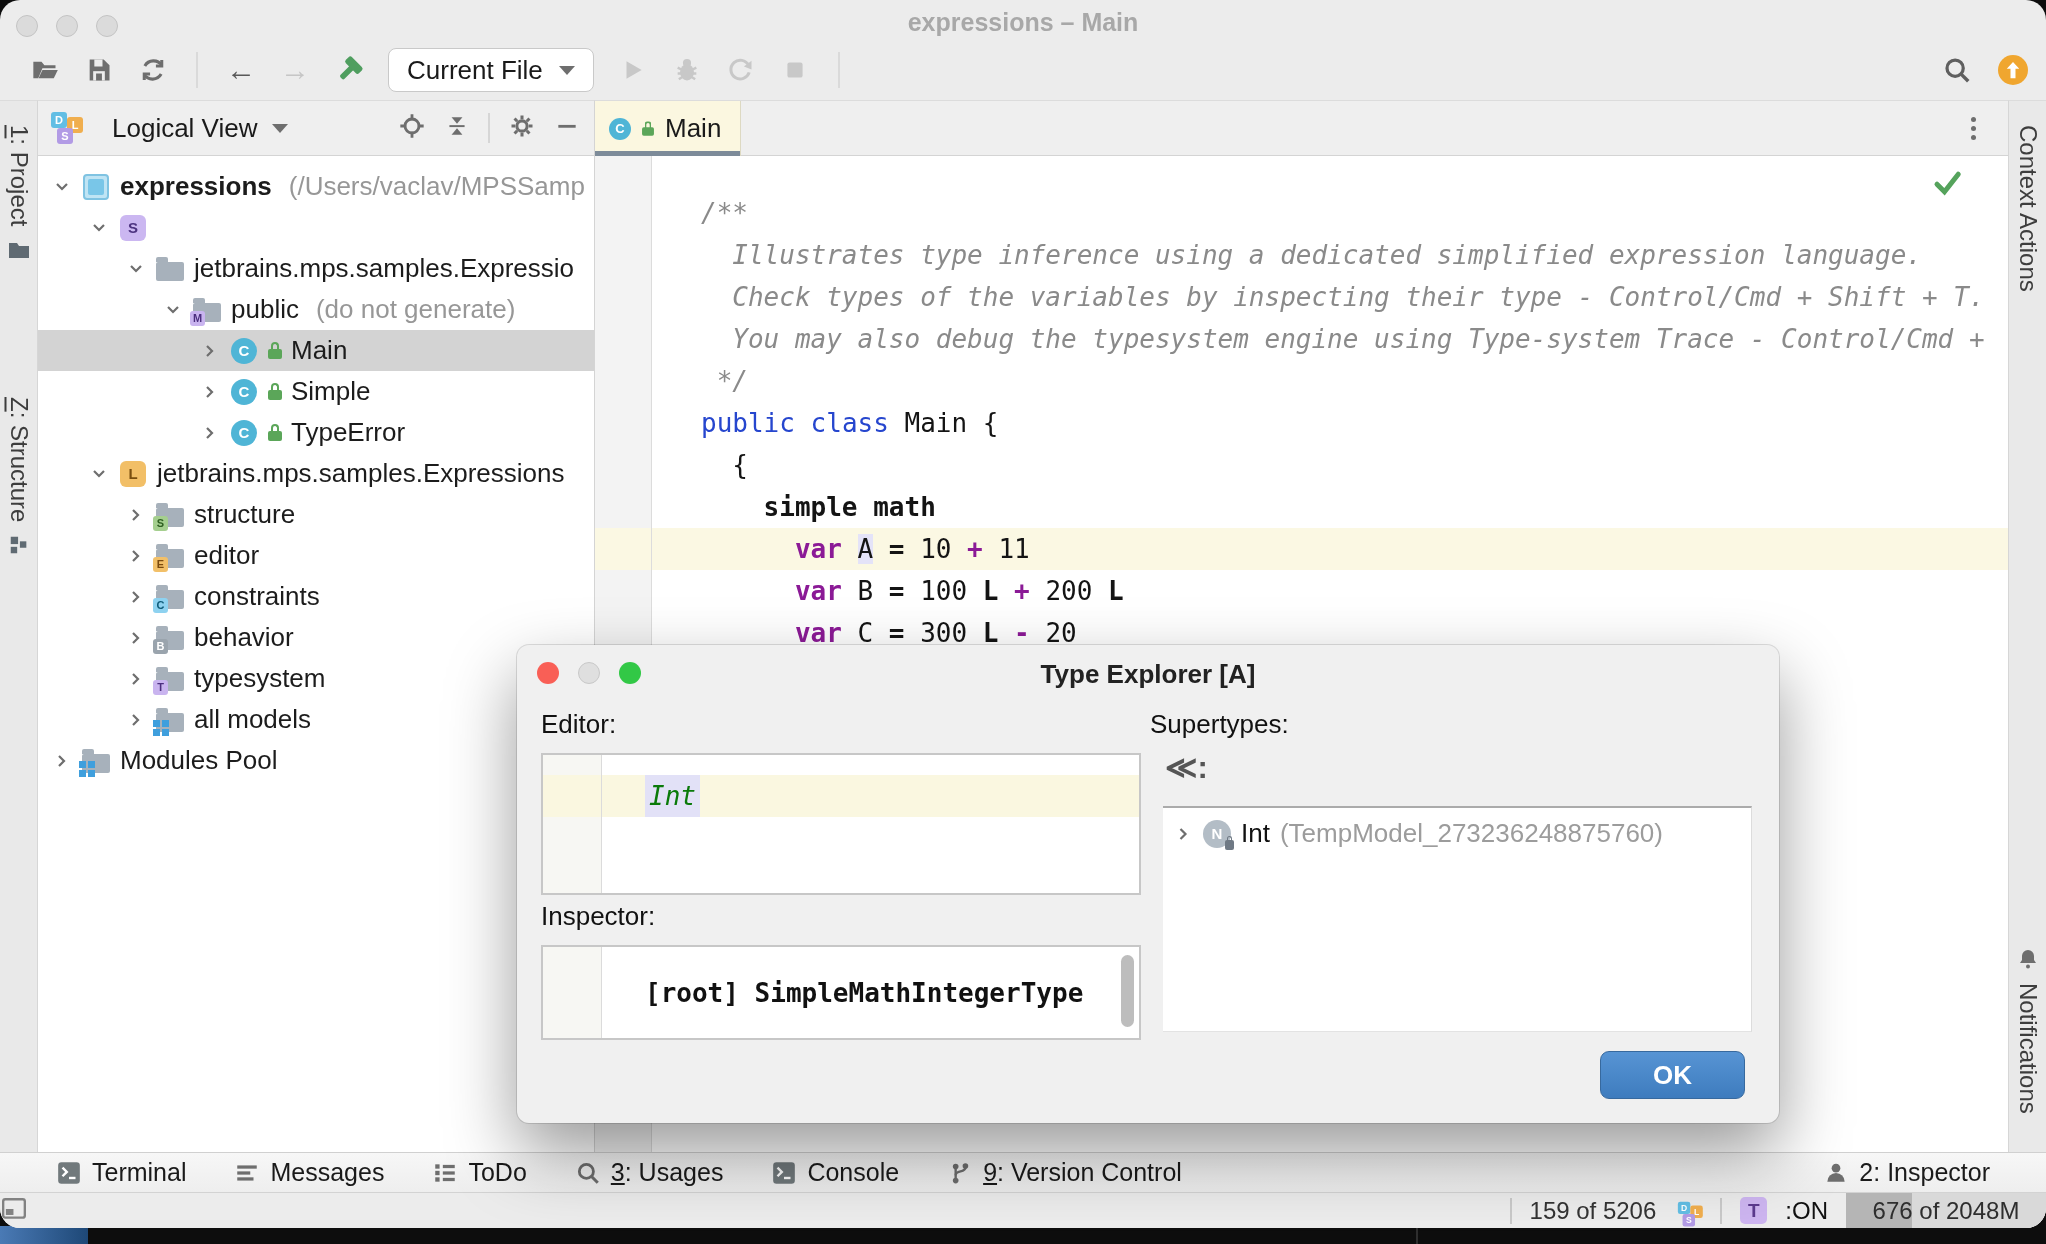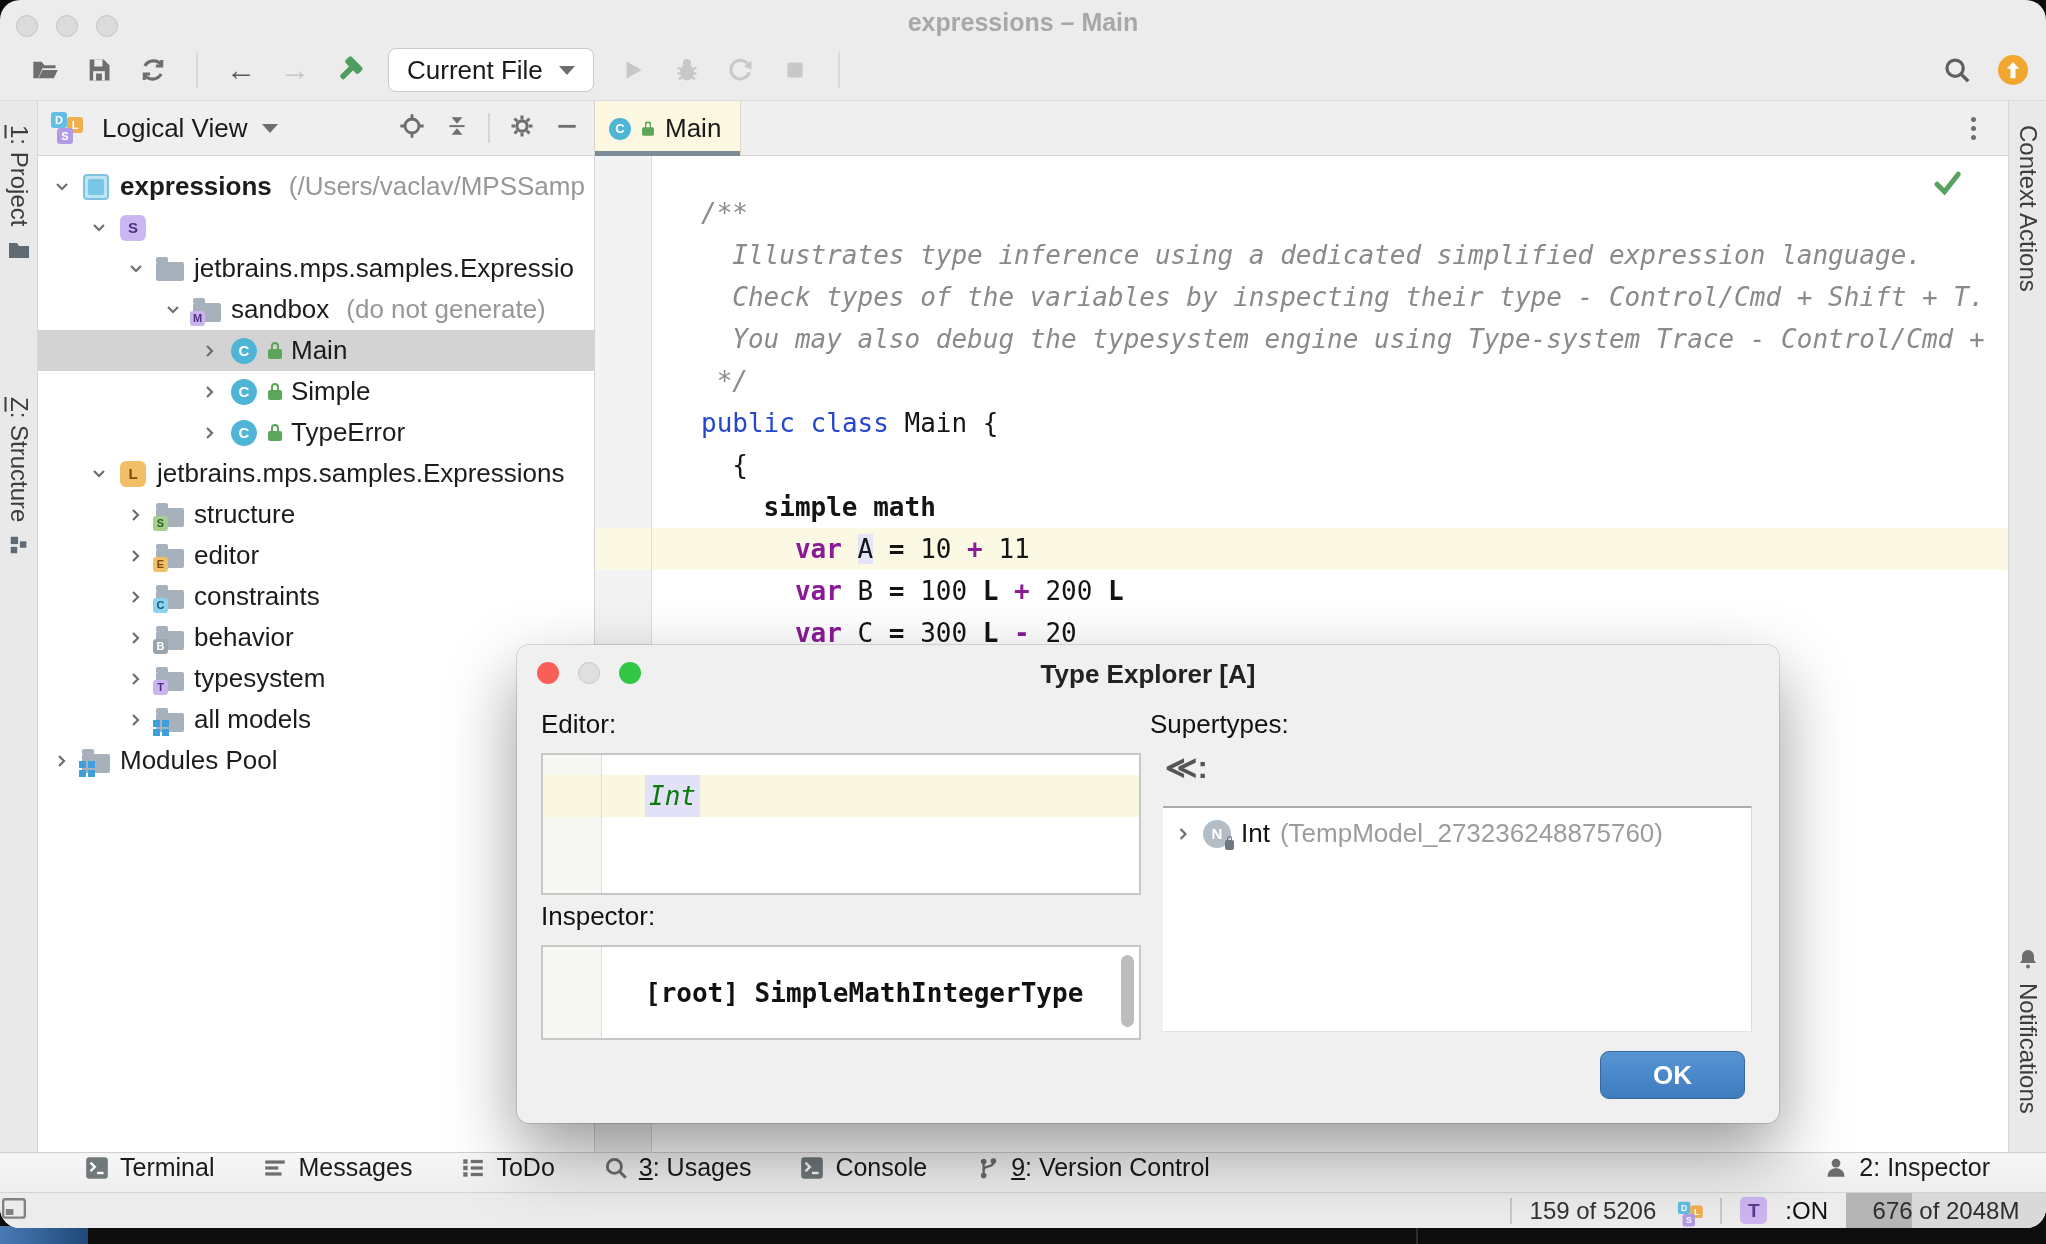--- a/index.html
+++ b/index.html
@@ -50,21 +50,21 @@
   .sb-proj{position:absolute;top:24px;left:0;width:100%}
   .sb-struct{position:absolute;top:296px;left:0;width:100%}
   .sb-ctx{position:absolute;top:24px;left:0;width:100%}
   .sb-notif{position:absolute;top:846px;left:0;width:100%}
 
   
   .panel{position:absolute;left:38px;top:100px;width:556px;height:1052px;
     background:#fff;border-top:1px solid #dcdcdc;box-sizing:border-box;overflow:hidden}
   .panel-head{height:55px;background:#efefef;border-bottom:1px solid #d4d4d4;
     display:flex;align-items:center;padding:0 14px 0 12px;box-sizing:border-box;gap:14px}
-  .panel-head .vlbl{font-size:26px;color:#1a1a1a;margin-left:2px}
+  .panel-head .vlbl{font-size:26px;color:#1a1a1a;margin-left:12px}
   .ph-right{margin-left:auto;display:flex;align-items:center;gap:18px}
   .ph-sep{width:2px;height:30px;background:#d6d6d6}
   .mps-logo{position:relative;width:36px;height:36px;flex:0 0 auto}
   .mps-logo i{position:absolute;width:16px;height:16px;border-radius:3px;color:#fff;
     font:bold 11px/16px "Liberation Sans",sans-serif;text-align:center;font-style:normal}
   .mps-logo .d{left:1px;top:2px;background:#62bee4}
   .mps-logo .l{left:17px;top:7px;background:#f0ae4e}
   .mps-logo .s{left:7px;top:18px;background:#b29be5}
   .mps-logo.mini{width:28px;height:28px;transform:scale(.78);transform-origin:center}
 
@@ -122,21 +122,21 @@
   .seg-c{color:#8a8a8a;font-style:italic}
   .seg-b{color:#2646ce}
   .seg-p{color:#8b1a96;font-weight:bold}
   .seg-k{font-weight:bold}
   .seg-sel{background:#e4e3f8}
   .ed-check{position:absolute;right:46px;top:12px;z-index:4}
 
   
   .twbar{position:absolute;left:0;top:1152px;width:100%;height:40px;
     background:linear-gradient(#f7f7f7,#eeeeee);border-top:1px solid #d0d0d0;box-sizing:border-box;
-    display:flex;align-items:flex-start;padding-left:84px;}
+    display:flex;align-items:center;padding-left:56px;}
   .tw-item{display:flex;align-items:center;gap:10px;font-size:25px;color:#1a1a1a;flex:0 0 auto}
   .tw-item .mn{text-decoration:underline}
   .tw-right{margin-left:auto;padding-right:56px;display:flex;align-items:center;gap:10px;
     font-size:25px;color:#1a1a1a}
 
   
   .statusbar{position:absolute;left:0;top:1192px;width:100%;height:36px;background:#ececec;
     border-top:1px solid #d3d3d3;box-sizing:border-box;display:flex;align-items:center;}
   .sb-right{margin-left:auto;display:flex;align-items:center;gap:18px}
   .sb-sep{width:2px;height:26px;background:#c9c9c9}
@@ -381,21 +381,21 @@
           <span class="chev">
             <svg width="20" height="20" viewBox="0 0 20 20">
               <polyline points="5,7 10,12 15,7" fill="none" stroke="#6e6e6e" stroke-width="2.2"></polyline>
             </svg>
           </span>
           <span class="t-ico">
             <span class="fold">
               <i class="bdg" style="background:#c9b4ef;color:#4b2e7e">M</i>
             </span>
           </span>
-          <span class="tlabel">sandbox</span>
+          <span class="tlabel">public</span>
           <span class="tsuffix">(do not generate)</span>
         </div>
         <div class="trow sel" style="padding-left: 162px;">
           <span class="chev">
             <svg width="20" height="20" viewBox="0 0 20 20">
               <polyline points="7,5 12,10 7,15" fill="none" stroke="#6e6e6e" stroke-width="2.2"></polyline>
             </svg>
           </span>
           <span class="t-ico">
             <span class="cc">C</span>

